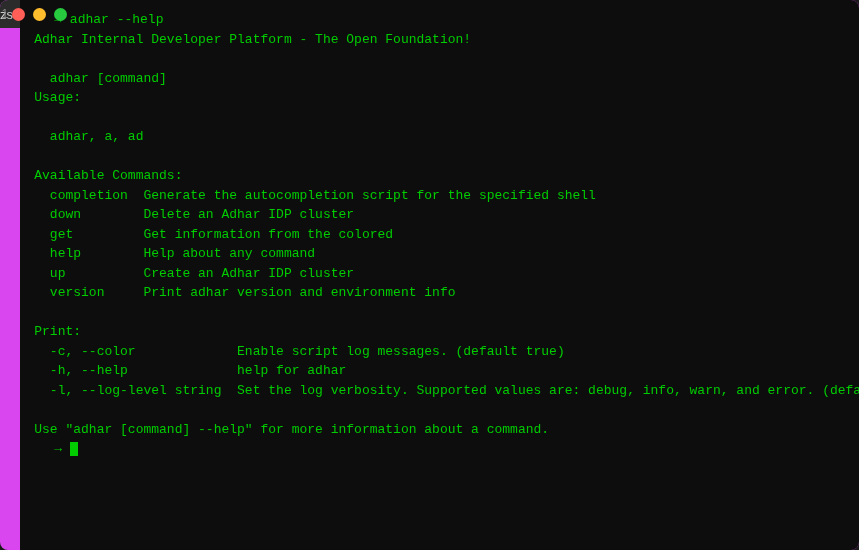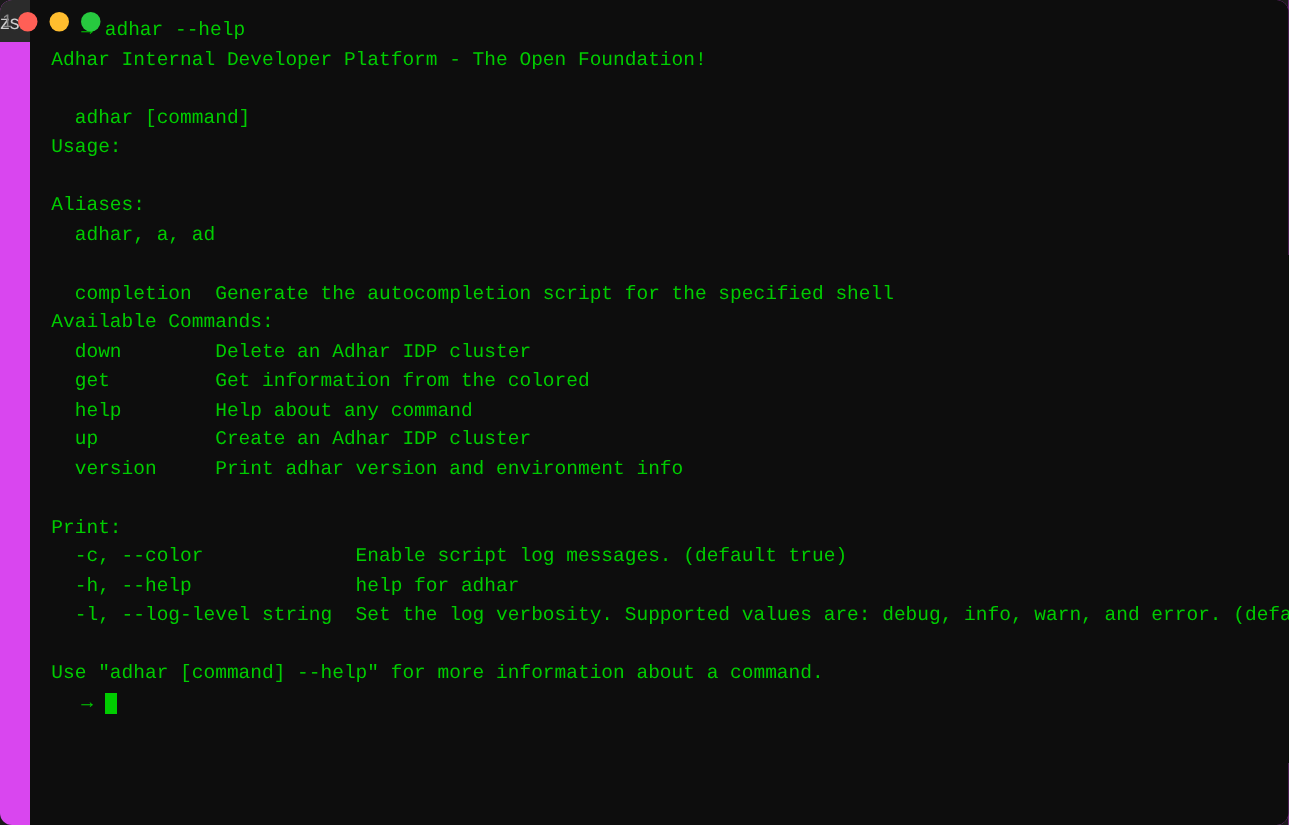--- a/index.html
+++ b/index.html
@@ -120,25 +120,24 @@
     <span class="titlebar-title">zsh</span>
     <span class="titlebar-shortcut">⌥⌘1</span>
   </div>
   <div class="terminal-body" id="terminal-output">
   <div class="line prompt">→ adhar --help</div>
       <div class="line">Adhar Internal Developer Platform - The Open Foundation!</div>
       <div class="line empty"></div>
       <div class="line">  adhar [command]</div>
       <div class="line">Usage:</div>
       <div class="line empty"></div>
-      <div class="line">Aliases:</div>
       <div class="line">  adhar, a, ad</div>
       <div class="line empty"></div>
+      <div class="line">Available Commands:</div>
       <div class="line">  completion  Generate the autocompletion script for the specified shell</div>
-      <div class="line">Available Commands:</div>
       <div class="line">  down        Delete an Adhar IDP cluster</div>
       <div class="line">  get         Get information from the colored</div>
       <div class="line">  help        Help about any command</div>
       <div class="line">  up          Create an Adhar IDP cluster</div>
       <div class="line">  version     Print adhar version and environment info</div>
       <div class="line empty"></div>
       <div class="line">Print:</div>
       <div class="line">  -c, --color             Enable script log messages. (default true)</div>
       <div class="line">  -h, --help              help for adhar</div>
       <div class="line">  -l, --log-level string  Set the log verbosity. Supported values are: debug, info, warn, and error. (default "info")</div>

